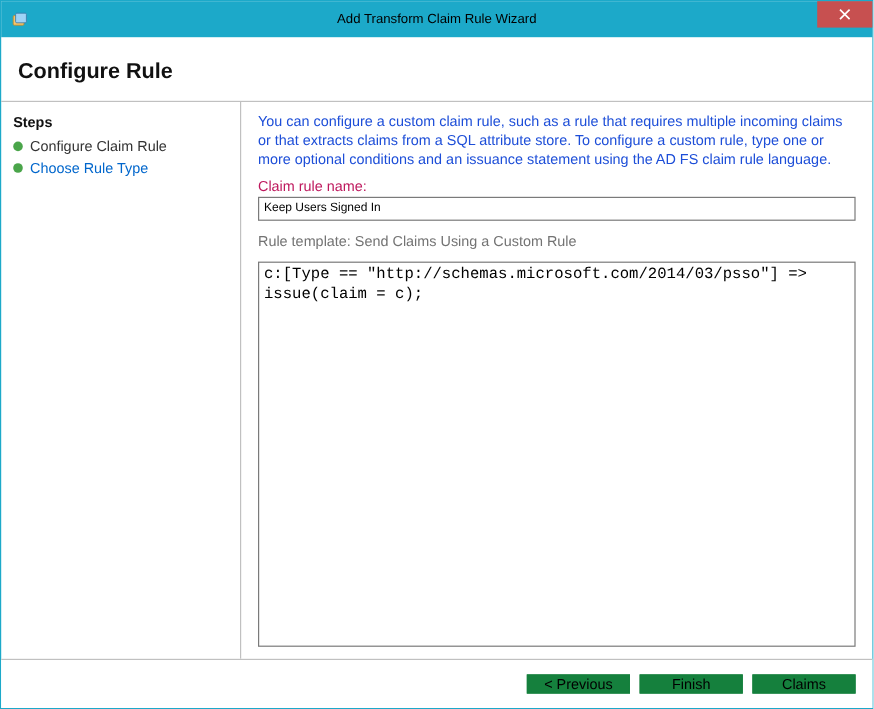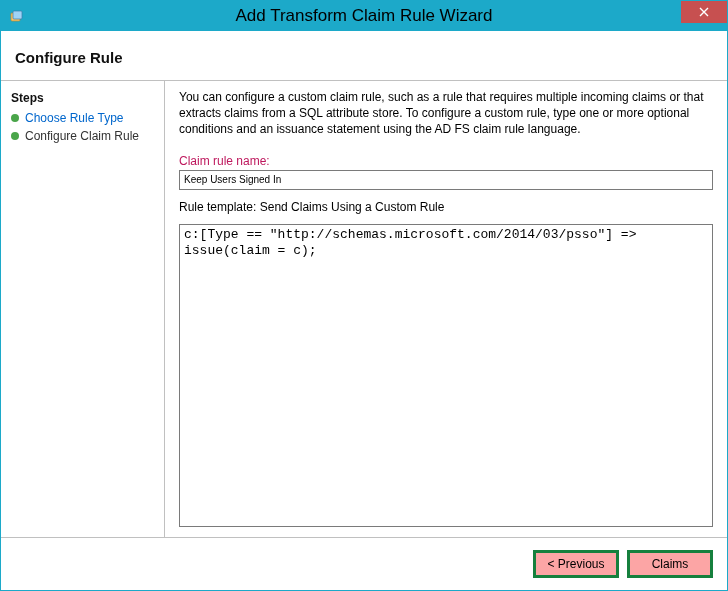--- a/index.html
+++ b/index.html
@@ -28,49 +28,49 @@
     padding: 0 0 0 8px;
   }
   .titlebar .app-icon {
     width: 16px; height: 16px;
     display: flex; align-items: center; justify-content: center;
   }
   .titlebar .title {
     position: absolute;
     left: 0; right: 0;
     text-align: center;
-    font-size: 17px;
+    font-size: 11px;
     color: #000;
     pointer-events: none;
   }
   .titlebar .close {
     position: absolute;
     right: 0; top: 0;
     width: 46px; height: 22px;
     background: #c75050;
     display: flex; align-items: center; justify-content: center;
     color: #fff;
     font-family: Arial, sans-serif;
     font-size: 13px;
     cursor: pointer;
   }
   .header {
     padding: 18px 14px 14px 14px;
-    font-size: 15px;
+    font-size: 18px;
     font-weight: bold;
     color: #111;
     border-bottom: 1px solid #c0c0c0;
   }
   .body {
     flex: 1;
     display: flex;
     min-height: 0;
   }
   .sidebar {
-    width: 164px;
+    width: 200px;
     border-right: 1px solid #c0c0c0;
     padding: 6px 10px;
   }
   .sidebar-title {
     font-weight: bold;
     color: #111;
     padding: 4px 0;
   }
   .step {
     display: flex;
@@ -89,38 +89,37 @@
   .step-label { color: #0066cc; }
   .step-label.current { color: #333; }
   .main {
     flex: 1;
     display: flex;
     flex-direction: column;
     padding: 8px 14px 10px 14px;
     min-width: 0;
   }
   .desc {
-    color: #000000;
+    color: #1d4ed8;
     line-height: 1.35;
-    margin-bottom: 10px;
   }
   .field-label {
     color: #be185d;
     margin: 6px 0 2px 0;
   }
   .text-input {
     width: 100%;
     border: 1px solid #7a7a7a;
     padding: 2px 4px;
     font-family: inherit;
     font-size: 10px;
     height: 20px;
   }
   .template-line {
-    color: #000000;
+    color: #737373;
     margin: 10px 0 10px 0;
   }
   .custom-rule-wrap {
     flex: 1;
     display: flex;
     flex-direction: column;
     min-height: 0;
   }
   .textarea {
     flex: 1;
@@ -137,23 +136,23 @@
   .buttonbar {
     display: flex;
     justify-content: flex-end;
     gap: 8px;
     padding: 12px 14px;
     border-top: 1px solid #c0c0c0;
     background: #fff;
   }
   .btn {
     min-width: 86px;
-    height: 28px;
-    border: 3px solid #15803d;
-    background: #fca5a5;
+    height: 16px;
+    border: 1px solid #15803d;
+    background: #15803d;
     font-family: inherit;
     font-size: 12px;
     cursor: pointer;
     padding: 0 8px;
   }
 </style>
 </head>
 <body>
 
 <div class="window">
@@ -174,43 +173,44 @@
   </div>
 
   <div class="header">Configure Rule</div>
 
   <div class="body">
 
     <div class="sidebar">
       <div class="sidebar-title">Steps</div>
 
       <div class="step">
+        <span class="bullet current"></span>
+        <span class="step-label current">Configure Claim Rule</span>
+      </div>
+
+      <div class="step">
         <span class="bullet done"></span>
         <span class="step-label">Choose Rule Type</span>
-      </div>
-
-      <div class="step">
-        <span class="bullet current"></span>
-        <span class="step-label current">Configure Claim Rule</span>
       </div>
     </div>
 
     <div class="main">
       <div class="desc">You can configure a custom claim rule, such as a rule that requires multiple incoming claims or that extracts claims from a SQL attribute store. To configure a custom rule, type one or more optional conditions and an issuance statement using the AD FS claim rule language.</div>
 
       <div class="field-label">Claim rule name:</div>
       <input class="text-input" value="Keep Users Signed In" style="">
 
       <div class="template-line">Rule template: Send Claims Using a Custom Rule</div>
 
       <div class="custom-rule-wrap">
         <textarea class="textarea" spellcheck="false" style="">c:[Type == "http://schemas.microsoft.com/2014/03/psso"] =&gt; issue(claim = c);</textarea>
       </div>
     </div>
 
   </div>
 
   <div class="buttonbar">
     <button class="btn">&lt; Previous</button>
+    <button class="btn">Finish</button>
     <button class="btn">Claims</button>
   </div>
 
 </div>
 
 </body></html>

